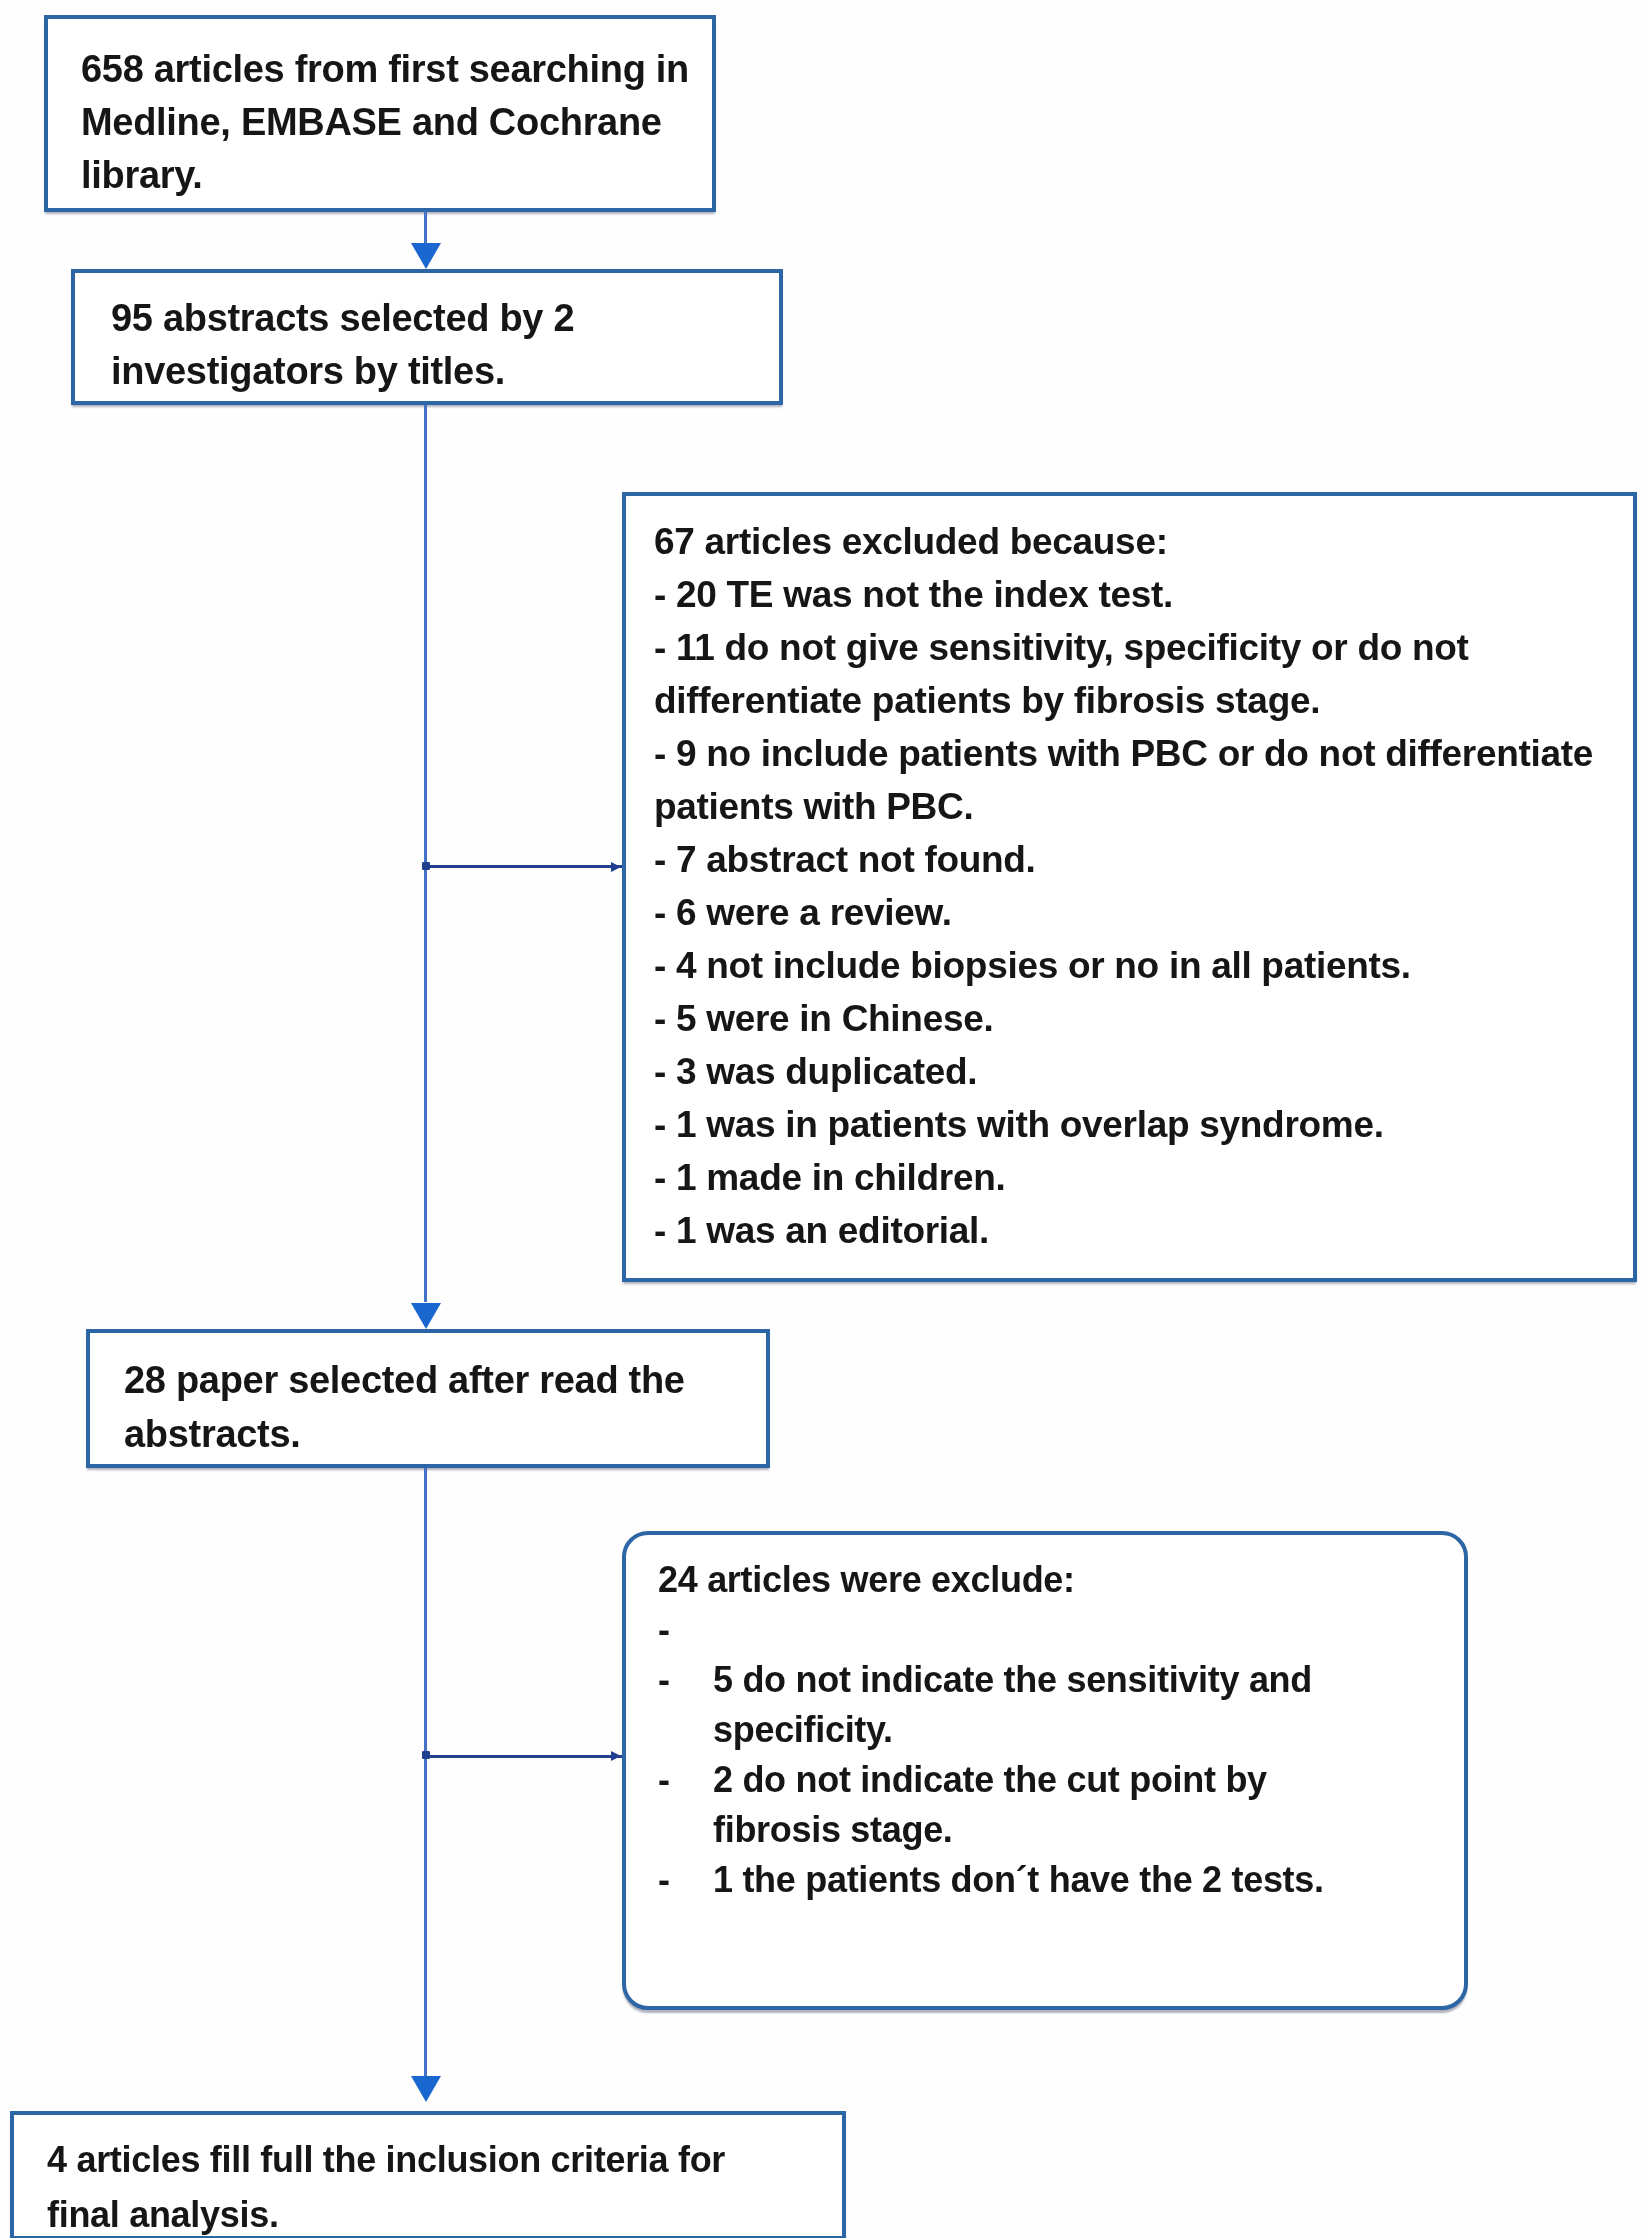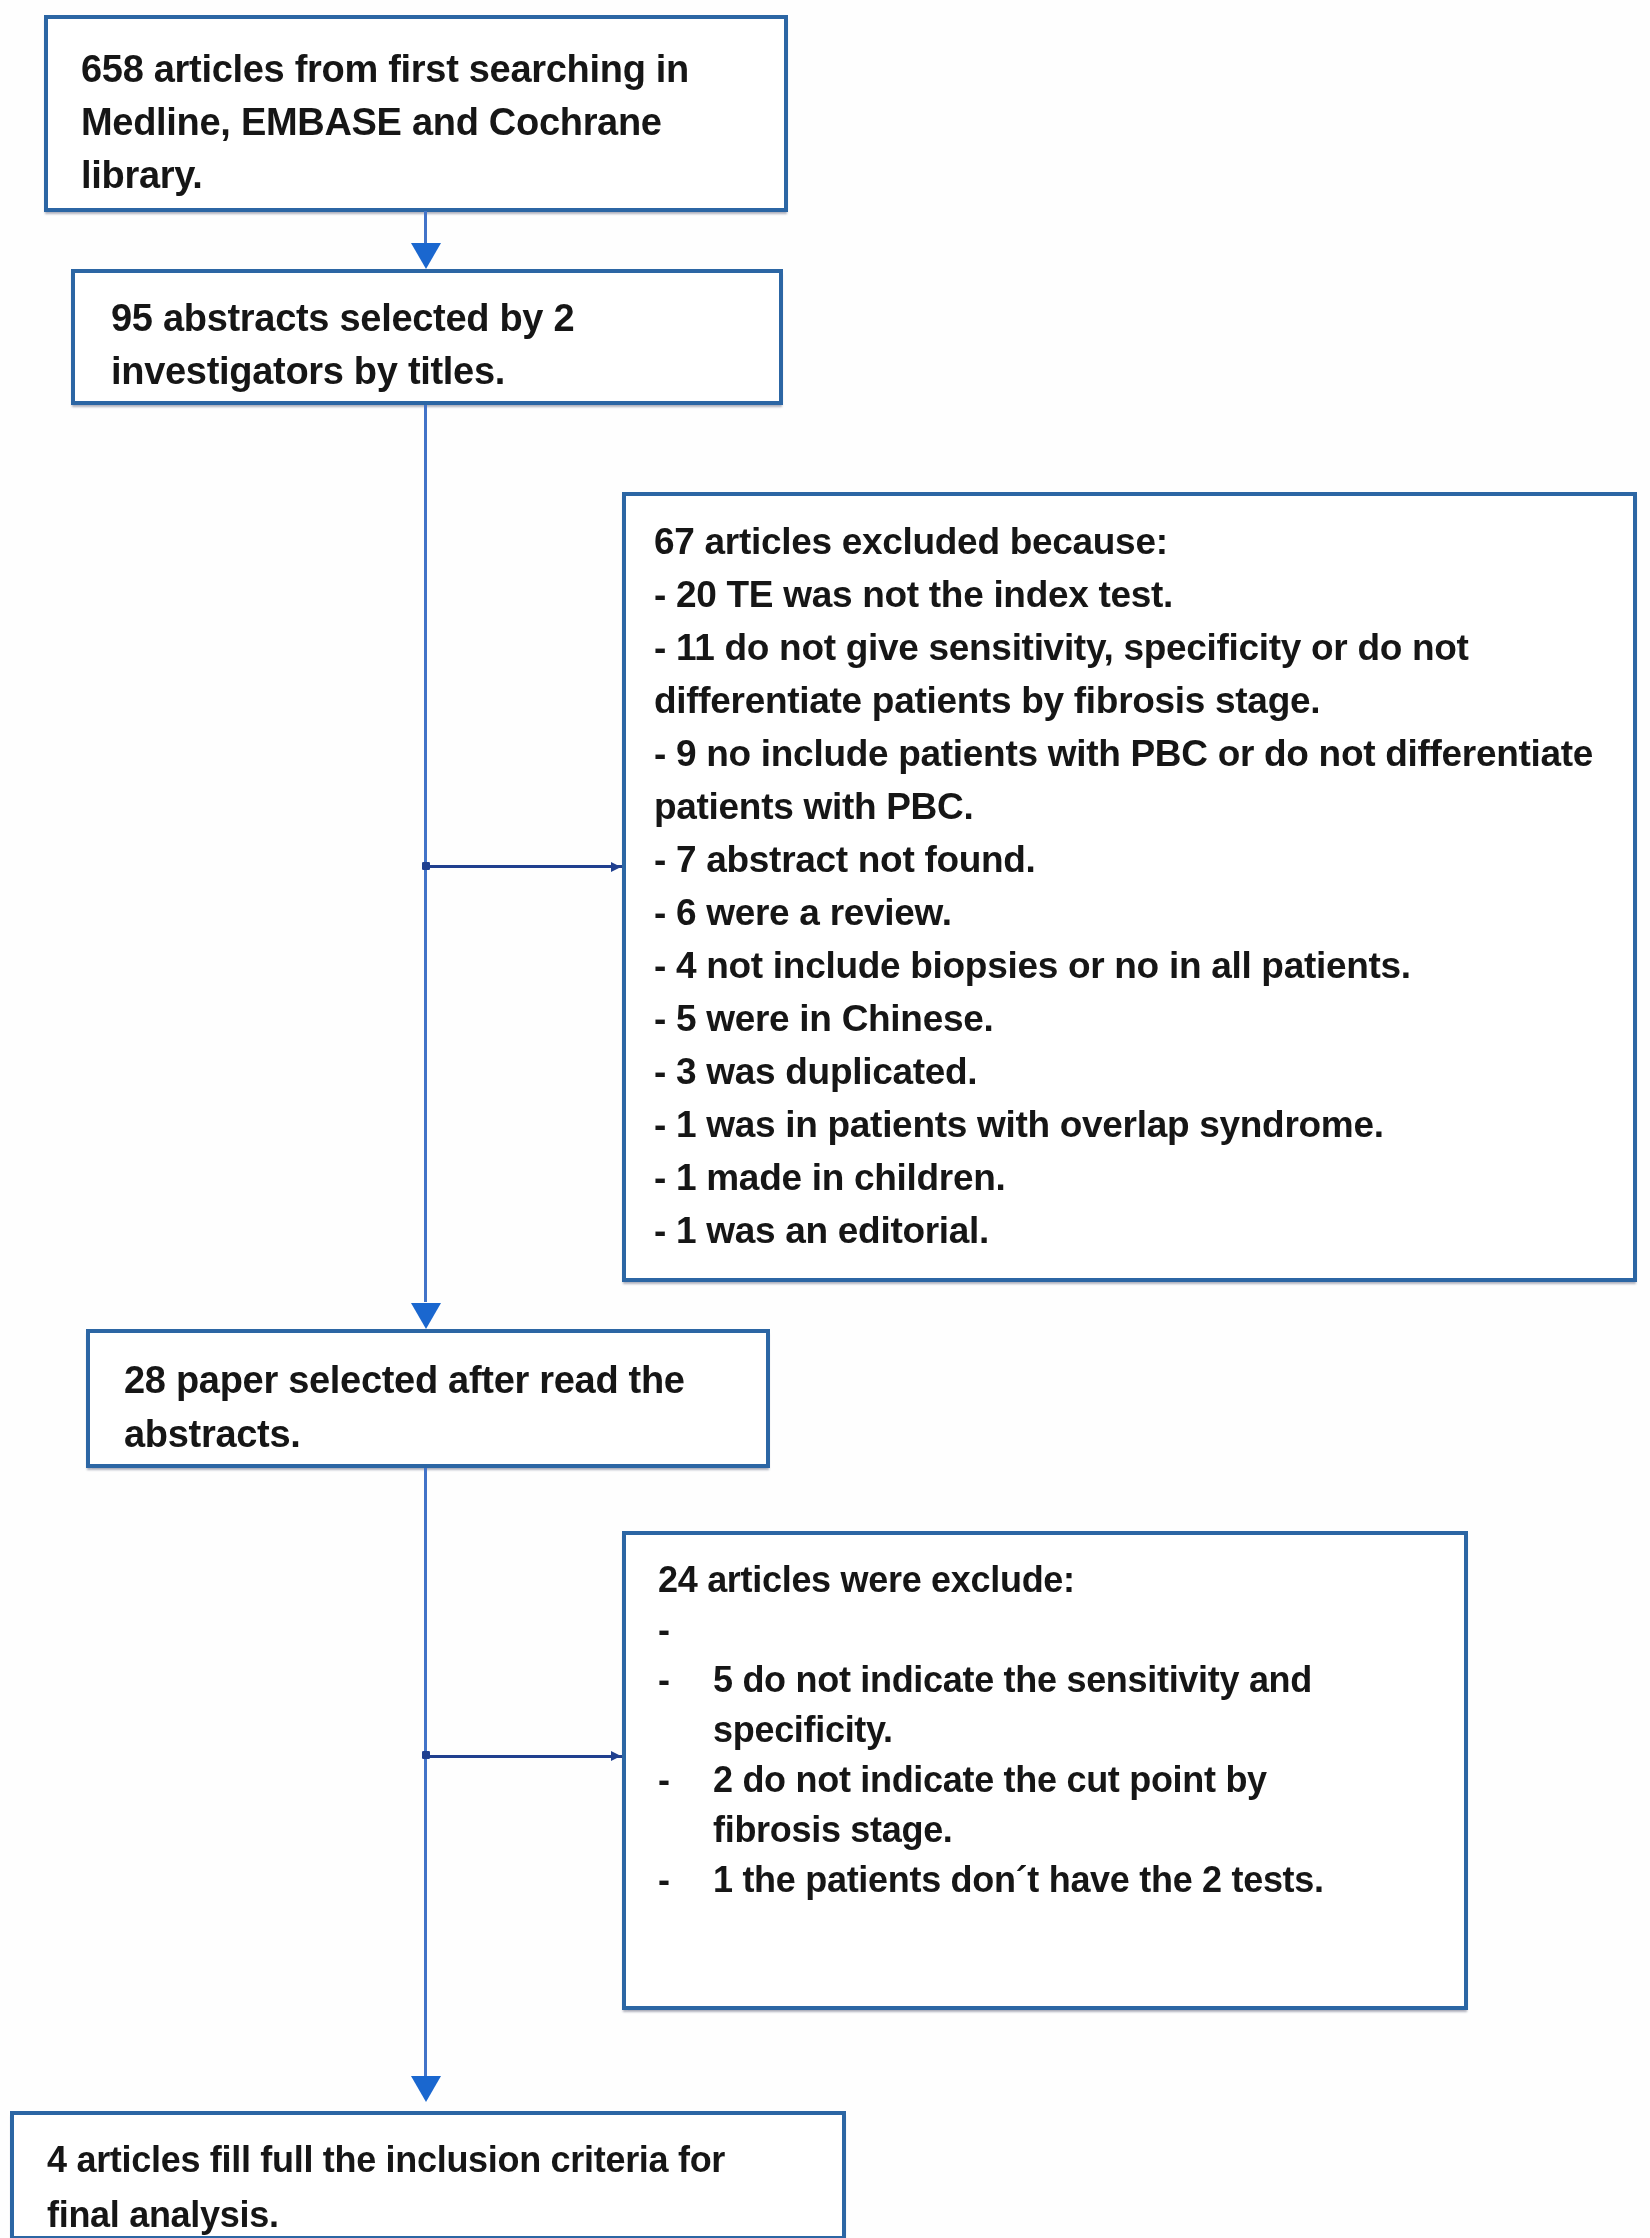--- a/index.html
+++ b/index.html
@@ -28,30 +28,30 @@
   .box {
     position: absolute;
     background: #ffffff;
     border: 4px solid var(--box-border);
     box-shadow: 0 3.3px 2px -1.3px rgba(80, 85, 110, 0.45);
     font-weight: 700;
     letter-spacing: -0.3px;
   }
   .bline { white-space: nowrap; }
 
-  #box-search   { left: 44px;  top: 14.5px;   width: 744px; height: 197px;
+  #box-search   { left: 44px;  top: 14.5px;   width: 672px; height: 197px;
                   padding: 24px 13.2px 0 33px; font-size: 38px; line-height: 53px; }
   #box-titles   { left: 71px; top: 269px;  width: 712px; height: 136px;
                   padding: 18.5px 13.2px 0 36px; font-size: 38px; line-height: 53px; }
   #box-excl-a   { left: 622px; top: 492px;  width: 1015px; height: 790px;
                   padding: 18.5px 26.4px 0 28px; font-size: 37px; line-height: 53px; }
   #box-read     { left: 86px; top: 1329px; width: 684px; height: 139px;
                   padding: 20px 13.2px 0 34px; font-size: 38px; line-height: 54px; }
   #box-excl-b   { left: 622px; top: 1531px; width: 846px; height: 479px;
-                  padding: 20px 26.4px 0 32px; font-size: 36px; line-height: 50px; }
+                  padding: 20px 26.4px 0 32px; font-size: 36px; line-height: 50px; border-radius: 26px; }
   #box-final    { left: 10px;  top: 2103px; width: 836px; height: 129px;
                   padding: 17px 10px 0 33px; font-size: 36px; line-height: 55px; margin-top: 8px; }
 
   .brow  { display: flex; align-items: flex-start; }
   .bmark { flex: 0 0 55px; }
   .btext { width: 673px; }
 
   .line-v { position: absolute; width: 3.3px; background: var(--flow-line); }
   .line-h { position: absolute; height: 2.6px; background: var(--branch-line); }
   .arrowhead {

